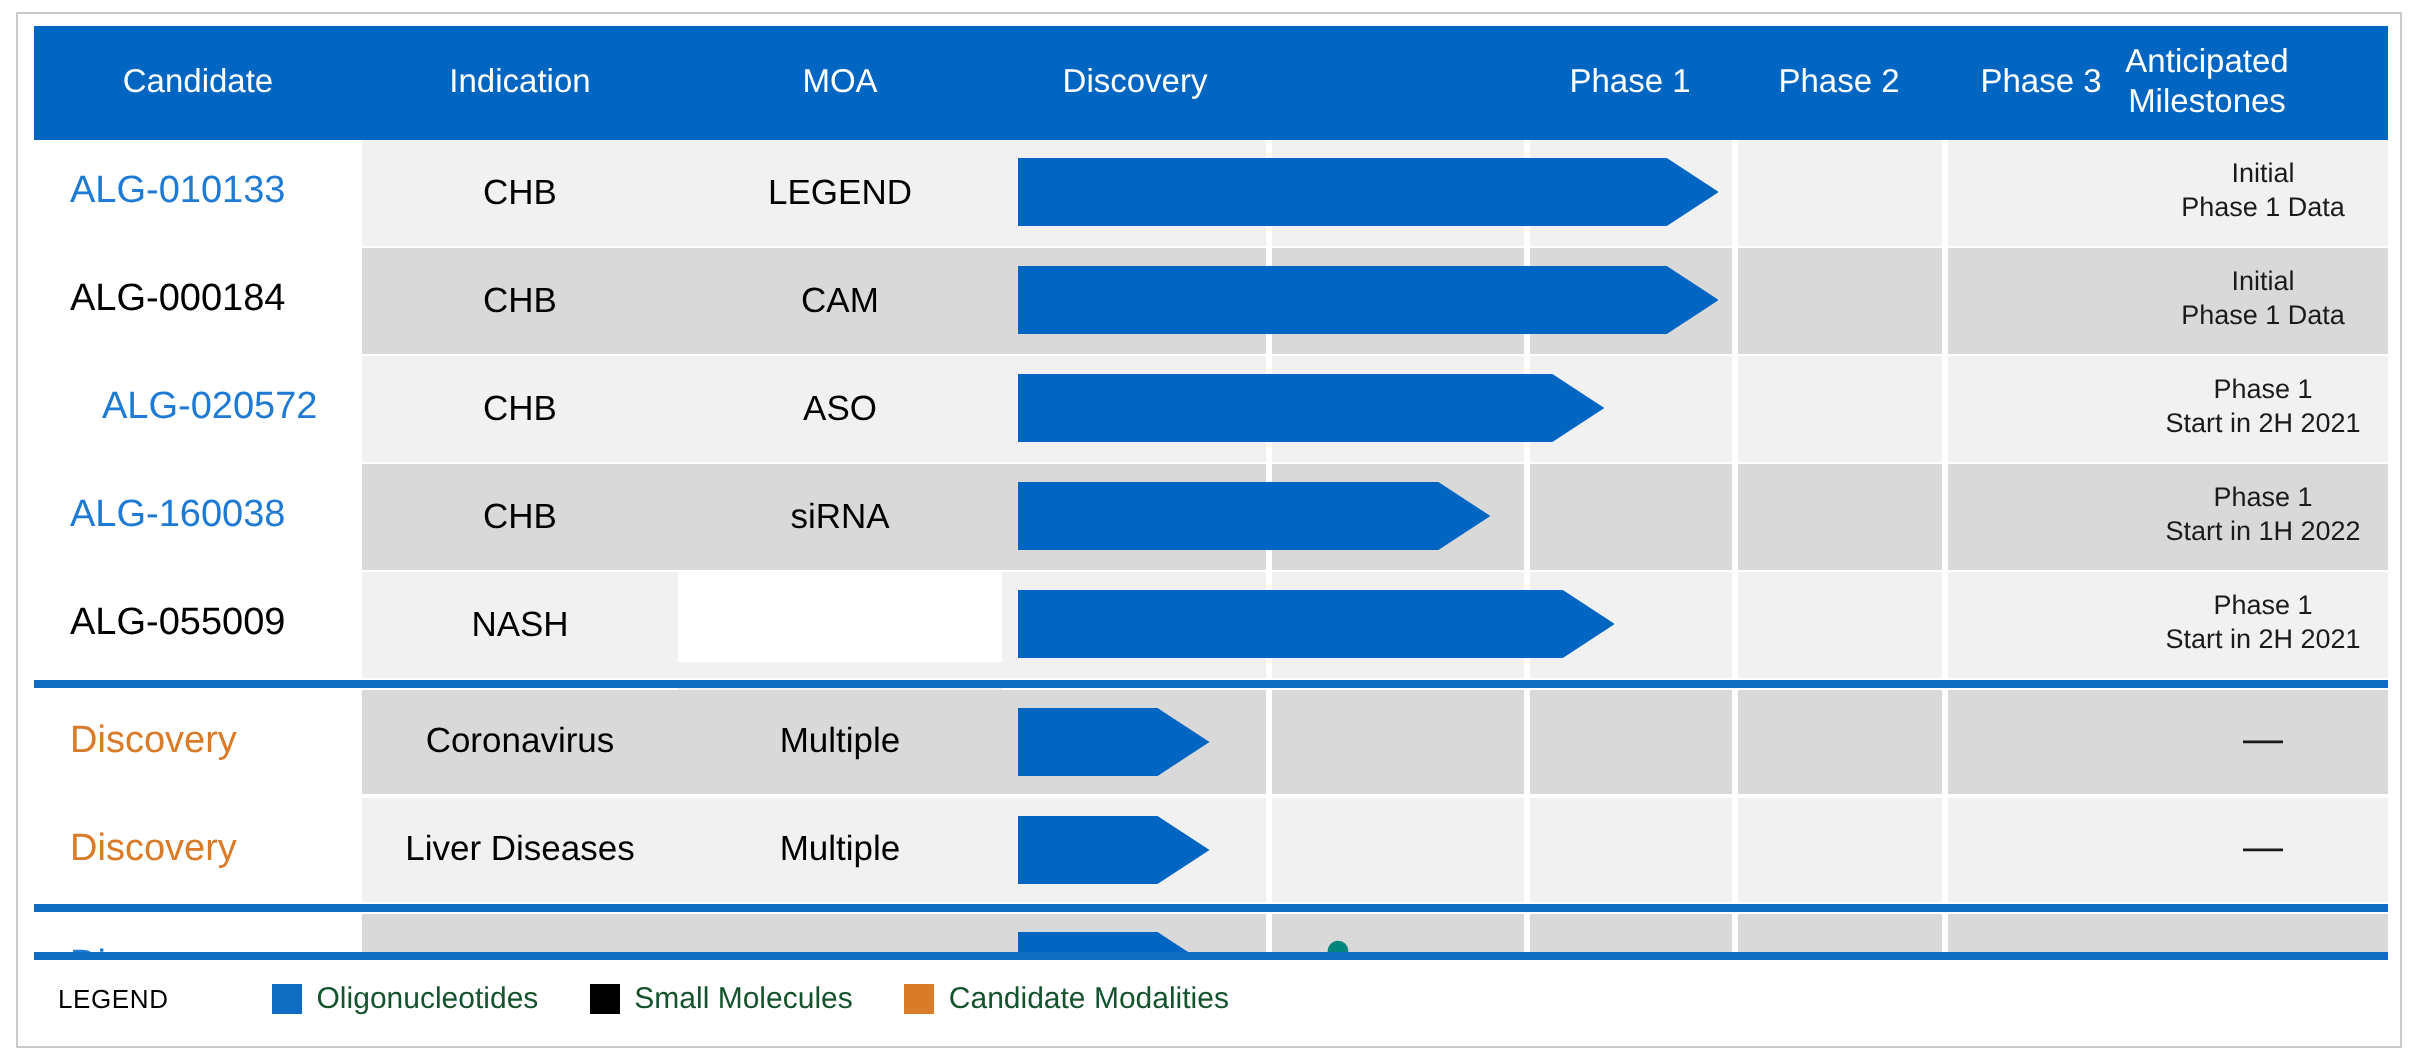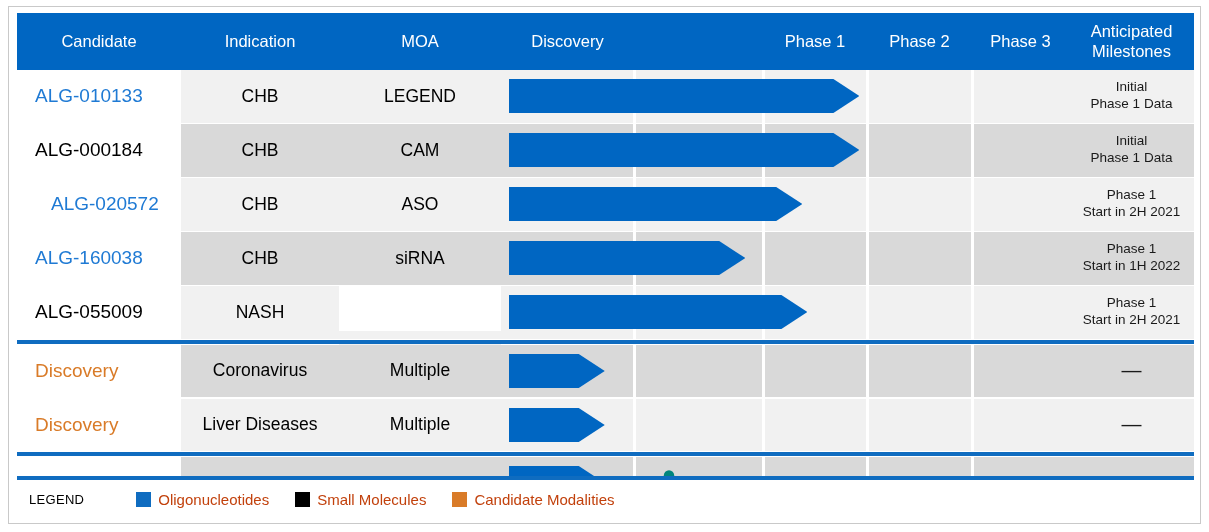--- a/index.html
+++ b/index.html
@@ -164,21 +164,21 @@
     font-size: 13px;
     font-weight: normal;
     color: #000000;
     margin-left: 12px;
     letter-spacing: 0.3px;
   }
   .legend-item {
     display: flex;
     align-items: center;
     font-size: 15px;
-    color: #c2410c;
+    color: #14532d;
   }
   .legend-swatch {
     width: 15px;
     height: 15px;
     margin-right: 7px;
     display: inline-block;
   }
 </style>
 </head>
 <body>
@@ -187,21 +187,21 @@
   <div id="pipeline-table">
 
     <div class="hdr-row">
       <div class="hdr-cell" style="left:0px;width:164px;">Candidate</div>
       <div class="hdr-cell" style="left:164px;width:158px;">Indication</div>
       <div class="hdr-cell" style="left:322px;width:162px;">MOA</div>
       <div class="hdr-cell" style="left:484px;width:133px;">Discovery</div>
       <div class="hdr-cell" style="left:746px;width:104px;">Phase 1</div>
       <div class="hdr-cell" style="left:850px;width:105px;">Phase 2</div>
       <div class="hdr-cell" style="left:955px;width:97px;">Phase 3</div>
-      <div class="hdr-cell" style="left:1052px;width:125px;flex-direction:column;">
+      <div class="hdr-cell" style="left:1024px;width:125px;flex-direction:column;">
         <span>Anticipated</span>
         <span>Milestones</span>
       </div>
     </div>
 
     <div id="body-layer">
         <div class="row" style="top: 57px; height: 52.5px;">
           <div class="cell candidate shade-white link" style="left: 0px; width: 164px;">ALG-010133</div>
           <div class="cell shade-light" style="left: 164px; width: 158px;">CHB</div>
           <div class="cell shade-light" style="left: 322px; width: 162px;">LEGEND</div>

